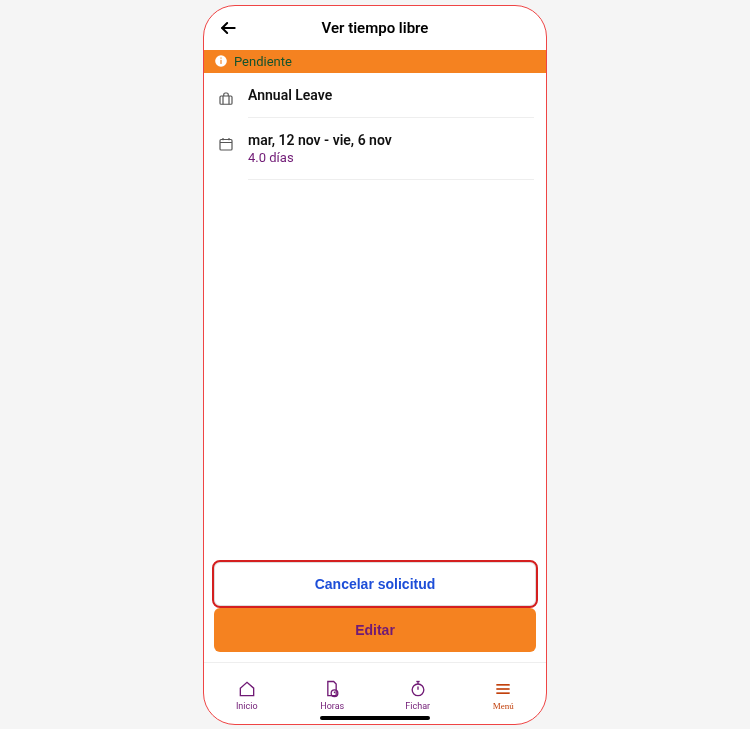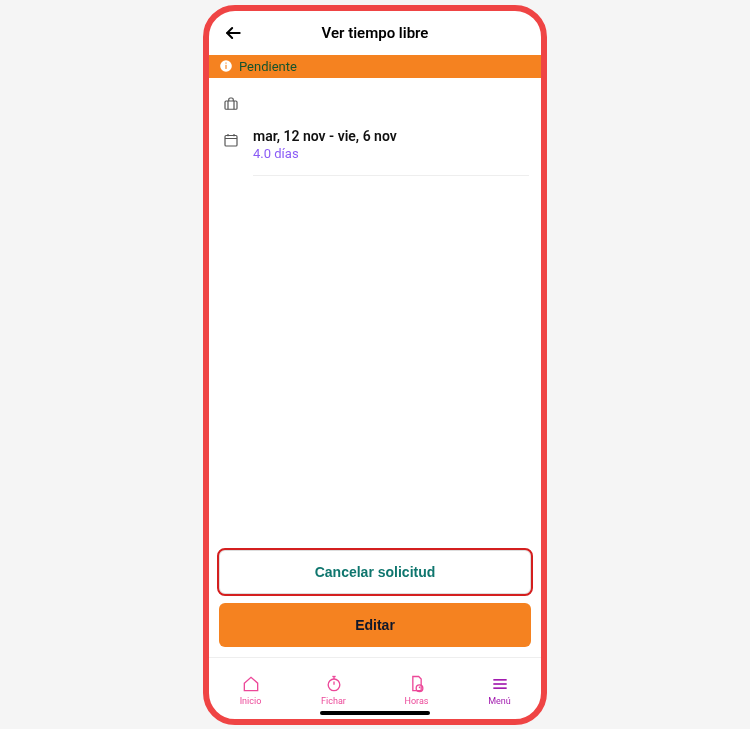--- a/index.html
+++ b/index.html
@@ -9,21 +9,21 @@
     width: 750px;
     height: 729px;
     display: flex;
     align-items: center;
     justify-content: center;
   }
   .phone-frame {
     width: 344px;
     height: 720px;
     background: #fff;
-    border: 6px solid #ef4444;
+    border: 1px solid #ef4444;
     border-radius: 32px;
     overflow: hidden;
     display: flex;
     flex-direction: column;
     position: relative;
   }
   .header {
     display: flex;
     align-items: center;
     justify-content: center;
@@ -88,70 +88,70 @@
     padding-bottom: 14px;
     border-bottom: 1px solid #eee;
   }
   .row-title {
     font-size: 14px;
     font-weight: 600;
     color: #111;
   }
   .row-sub {
     font-size: 13px;
-    color: #8b5cf6;
+    color: #701a75;
     margin-top: 2px;
   }
   .actions {
     padding: 0 10px 10px 10px;
   }
   .btn {
     width: 100%;
     height: 44px;
     border-radius: 6px;
     font-size: 14px;
     font-weight: 600;
     display: flex;
     align-items: center;
     justify-content: center;
     cursor: pointer;
     border: none;
   }
   .btn-cancel {
     background: #fff;
     border: 1px solid #ddd;
-    color: #0f766e;
-    margin-bottom: 9px;
+    color: #1d4ed8;
+    margin-bottom: 2px;
     outline: 2px solid #d41f1f;
     outline-offset: 0;
     text-align: right;
   }
   .btn-edit {
     background: #f58220;
-    color: #0f172a;
+    color: #701a75;
   }
   .tabbar {
     height: 62px;
     border-top: 1px solid #eee;
     display: flex;
     align-items: center;
     justify-content: space-around;
     padding-top: 4px;
     position: relative;
   }
   .tab {
     flex: 1;
     display: flex;
     flex-direction: column;
     align-items: center;
     gap: 2px;
     cursor: pointer;
-    color: #ec4899;
-  }
-  .tab.active { color: #a21caf; }
+    color: #701a75;
+  }
+  .tab.active { color: #c2410c; font-family: Liberation Serif, serif; }
   .tab-icon {
     width: 22px;
     height: 20px;
     display: flex;
     align-items: center;
     justify-content: center;
   }
   .tab-label {
     font-size: 9px;
   }
@@ -196,20 +196,23 @@
 
     <div class="row">
       <div class="row-icon">
         <svg width="18" height="18" viewBox="0 0 24 24" fill="none" stroke="#555" stroke-width="1.6">
             <rect x="4" y="8" width="16" height="11" rx="1.5"></rect>
             <path d="M9 8 V6 a2 2 0 0 1 2 -2 h2 a2 2 0 0 1 2 2 V8"></path>
             <line x1="8" y1="8" x2="8" y2="19"></line>
             <line x1="16" y1="8" x2="16" y2="19"></line>
           </svg>
       </div>
+      <div class="row-body">
+        <div class="row-title">Annual Leave</div>
+      </div>
     </div>
 
     <div class="row">
       <div class="row-icon">
         <svg width="18" height="18" viewBox="0 0 24 24" fill="none" stroke="#555" stroke-width="1.6">
             <rect x="4" y="6" width="16" height="14" rx="1.5"></rect>
             <line x1="4" y1="10" x2="20" y2="10"></line>
             <line x1="8" y1="4" x2="8" y2="7"></line>
             <line x1="16" y1="4" x2="16" y2="7"></line>
           </svg>
@@ -232,38 +235,38 @@
       <div class="tab-icon">
         <svg width="20" height="20" viewBox="0 0 24 24" fill="none" stroke="currentColor" stroke-width="1.6">
             <path d="M4 11 L12 4 L20 11 V20 H4 Z"></path>
           </svg>
       </div>
       <div class="tab-label">Inicio</div>
     </div>
     <div class="tab">
       <div class="tab-icon">
         <svg width="20" height="20" viewBox="0 0 24 24" fill="none" stroke="currentColor" stroke-width="1.6">
+            <path d="M7 3 h7 l3 3 v14 H7 Z"></path>
+            <circle cx="15" cy="17" r="4"></circle>
+            <line x1="15" y1="17" x2="15" y2="15"></line>
+          </svg>
+      </div>
+      <div class="tab-label">Horas</div>
+    </div>
+    <div class="tab">
+      <div class="tab-icon">
+        <svg width="20" height="20" viewBox="0 0 24 24" fill="none" stroke="currentColor" stroke-width="1.6">
             <circle cx="12" cy="13" r="7"></circle>
             <line x1="12" y1="13" x2="12" y2="9"></line>
             <line x1="10" y1="3" x2="14" y2="3"></line>
             <line x1="12" y1="3" x2="12" y2="6"></line>
           </svg>
       </div>
       <div class="tab-label">Fichar</div>
     </div>
-    <div class="tab">
-      <div class="tab-icon">
-        <svg width="20" height="20" viewBox="0 0 24 24" fill="none" stroke="currentColor" stroke-width="1.6">
-            <path d="M7 3 h7 l3 3 v14 H7 Z"></path>
-            <circle cx="15" cy="17" r="4"></circle>
-            <line x1="15" y1="17" x2="15" y2="15"></line>
-          </svg>
-      </div>
-      <div class="tab-label">Horas</div>
-    </div>
     <div class="tab active">
       <div class="tab-icon">
         <svg width="20" height="20" viewBox="0 0 24 24" fill="none" stroke="currentColor" stroke-width="2">
             <line x1="4" y1="7" x2="20" y2="7"></line>
             <line x1="4" y1="12" x2="20" y2="12"></line>
             <line x1="4" y1="17" x2="20" y2="17"></line>
           </svg>
       </div>
       <div class="tab-label">Menú</div>
     </div>

